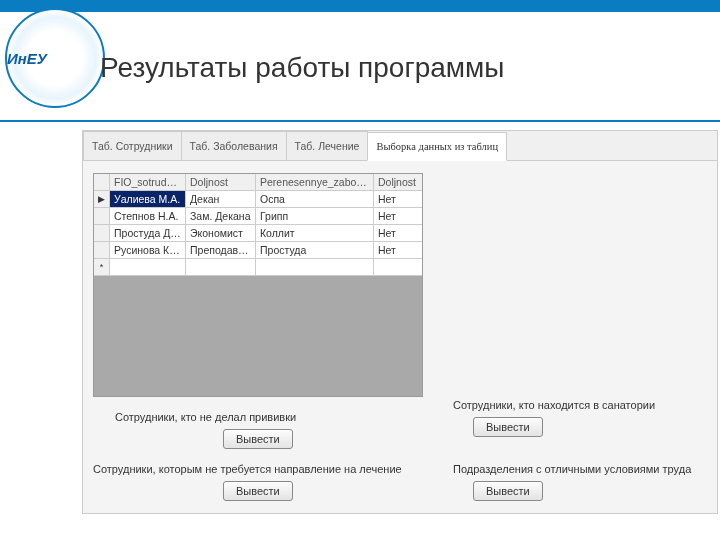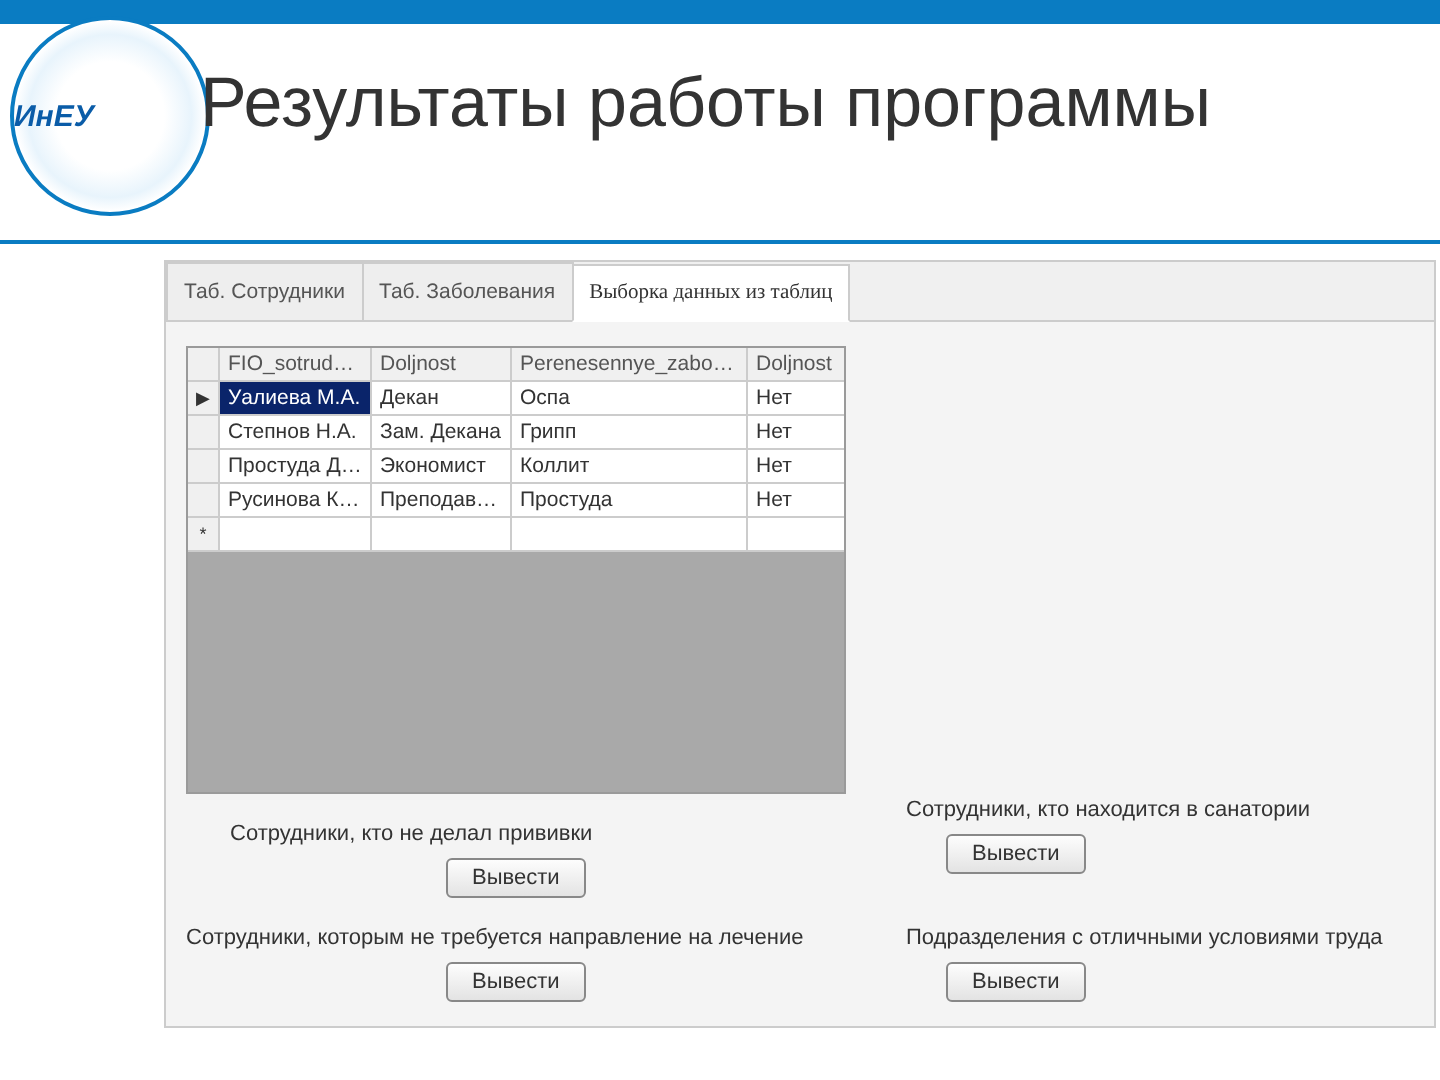--- a/index.html
+++ b/index.html
@@ -39,22 +39,22 @@
   .logo-text {
     font-size: 15px;
     font-weight: bold;
     color: #0a5ca8;
     font-style: italic;
     text-align: center;
   }
   .page-title {
     position: absolute;
     left: 100px;
-    top: 32px;
-    font-size: 35px;
+    top: 52px;
+    font-size: 28px;
     color: #333;
     font-family: Arial, sans-serif;
   }
   .divider {
     position: absolute;
     left: 0;
     top: 120px;
     width: 720px;
     height: 2px;
     background: #0a7cc2;
@@ -205,20 +205,21 @@
 
 <div class="page-title">Результаты работы программы</div>
 
 <div class="divider"></div>
 
 <div class="app-window">
 
   <div class="tabs">
     <div class="tab">Таб. Сотрудники</div>
     <div class="tab">Таб. Заболевания</div>
+    <div class="tab">Таб. Лечение</div>
     <div class="tab active">Выборка данных из таблиц</div>
   </div>
 
   <div class="tab-body">
     <div class="layout">
 
       <div class="left-col">
         <div class="datagrid">
           <div class="dg-head">
             <div class="dg-rowhead"></div>

